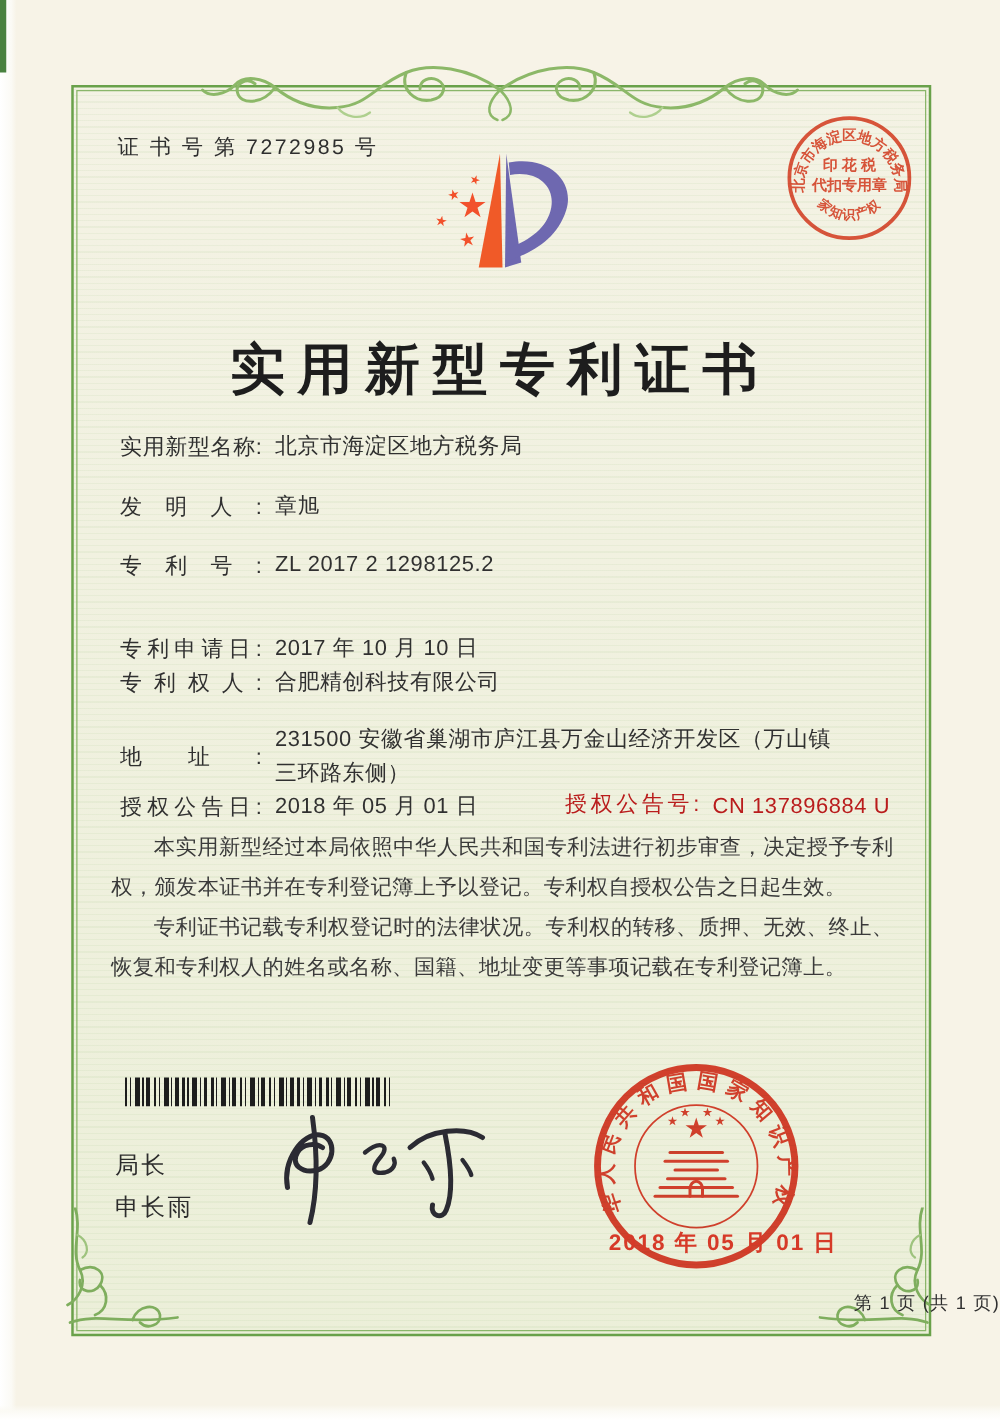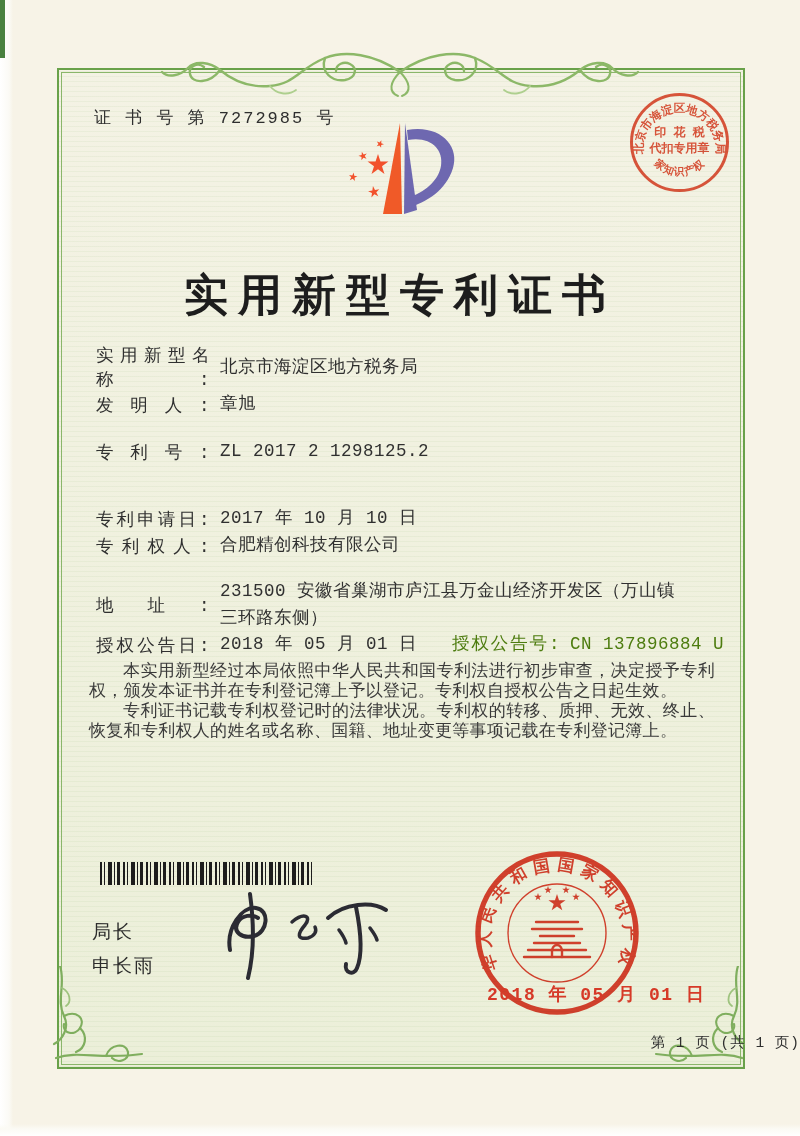--- a/index.html
+++ b/index.html
@@ -1,19 +1,19 @@
 <!DOCTYPE html>
 <html><head>
 <meta charset="utf-8">
 <style>
   html,body{margin:0;padding:0;background:#e8e6de;}
   .page{
     position:relative;width:800px;height:1136px;overflow:hidden;
     background:#f7f3e7;
-    font-family:Liberation Mono, monospace;
+    font-family:Liberation Sans, sans-serif;
     color:#333;
   }
   .scan-strip-left{position:absolute;left:0;top:0;width:13px;height:100%;
     background:linear-gradient(90deg,#ffffff 0,#fbfaf5 70%,rgba(250,248,240,0) 100%);}
   .scan-green-sliver{position:absolute;left:0;top:0;width:5px;height:58px;background:#49813f;}
   .scan-strip-bottom{position:absolute;left:0;bottom:0;width:100%;height:12px;
     background:linear-gradient(0deg,#ffffff 0,#fbfaf4 60%,rgba(250,248,240,0) 100%);}
 
   
   .frame{position:absolute;left:57px;top:68px;width:684px;height:997px;
@@ -28,26 +28,26 @@
   
   .cert-no{position:absolute;left:94px;top:106px;font-size:17px;letter-spacing:2px;color:#2e2e2e;}
   .logo{position:absolute;left:336px;top:118px;width:132px;height:104px;}
   .title{position:absolute;left:0;top:234px;width:100%;text-align:center;
     font-size:44px;font-weight:bold;letter-spacing:10px;color:#1d1d1d;margin-top:32px;}
 
   
   .field-row{position:absolute;left:96px;display:flex;align-items:center;font-size:17.5px;color:#303030;}
   .field-label{display:inline-block;width:114px;flex:0 0 114px;text-align:justify;text-align-last:justify;letter-spacing:0.5px;}
   .field-value{margin-left:10px;white-space:pre-line;max-width:478px;line-height:27px;letter-spacing:0.5px;}
-  .row-grantno{position:absolute;left:452px;display:flex;font-size:17.5px;color:#4d7c0f;}
+  .row-grantno{position:absolute;left:452px;display:flex;font-size:17.5px;color:#b91c1c;}
   .row-grantno .field-label{width:108px;flex:0 0 108px;}
 
   
   .body-text{position:absolute;left:89px;top:662px;width:626px;}
-  .body-text p{margin:0;font-size:17px;line-height:20px;text-indent:2em;
+  .body-text p{margin:0;font-size:17px;line-height:32px;text-indent:2em;
     text-align:justify;color:#3a3a3a;letter-spacing:0.3px;}
 
   
   .barcode{position:absolute;left:100px;top:862px;width:212px;height:23px;
     background:repeating-linear-gradient(90deg,
       #1d1d1d 0 2px, transparent 2px 4px,
       #1d1d1d 4px 5px, transparent 5px 8px,
       #1d1d1d 8px 12px, transparent 12px 14px,
       #1d1d1d 14px 15px, transparent 15px 17px,
       #1d1d1d 17px 20px, transparent 20px 23px);

